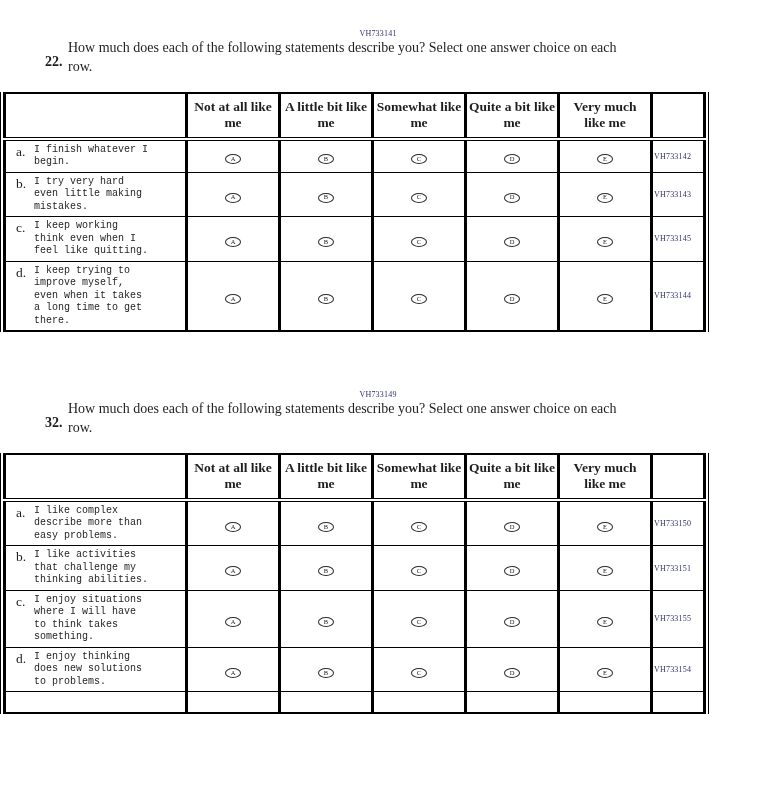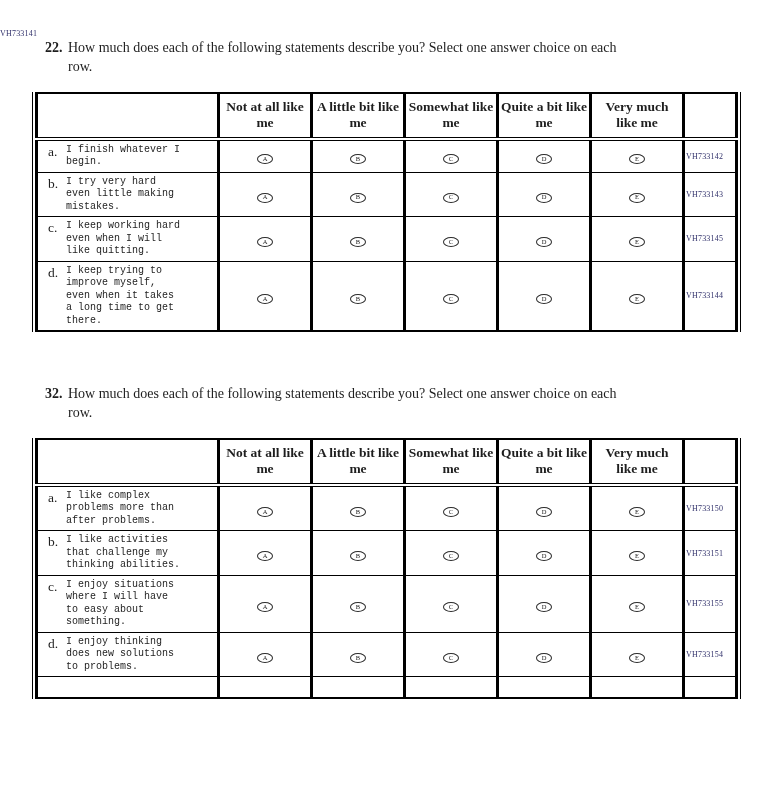--- a/index.html
+++ b/index.html
@@ -4,36 +4,36 @@
 <style>
   html,body{margin:0;padding:0;}
   body{
     width:766px;height:792px;overflow:hidden;background:#ffffff;
     font-family:"Liberation Serif","DejaVu Serif",serif;
     color:#1e1e1e;position:relative;
   }
   .page{position:relative;width:766px;height:792px;}
 
   
-  .code-line{text-align:left;padding-right:10px;height:13px;line-height:13px;}
+  .code-line{text-align:center;padding-right:10px;height:13px;line-height:13px;}
   .sec-code, .code-cell{
     font-size:8px;color:#31316b;letter-spacing:0.2px;
   }
 
   
   .q-block{display:flex;margin-left:45px;margin-top:2px;}
-  .q-num{font-weight:bold;font-size:14px;width:23px;flex:0 0 23px;line-height:1.35;}
+  .q-num{font-weight:bold;font-size:14px;width:23px;flex:0 0 23px;line-height:1.35;margin-top:14px;}
   .q-text{font-size:14px;line-height:1.35;width:566px;}
   .q-text b{font-weight:normal;}
 
   
   .tblwrap{
     width:-moz-max-content;width:max-content;
     border-left:1px solid #000;border-right:1px solid #000;
-    padding:0 2px;margin-left:32px;
+    padding:0 2px;
   }
   table.survey{
     border-collapse:collapse;table-layout:fixed;width:700px;
     border-top:2px solid #000;border-bottom:2px solid #000;
     border-left:3px solid #000;border-right:3px solid #000;
   }
   table.survey th, table.survey td{
     border-left:3px solid #000;border-right:3px solid #000;
     border-top:1.5px solid #000;border-bottom:1.5px solid #000;
   }
@@ -121,21 +121,21 @@
           <td class="opt"><span class="bubble">B</span></td>
           <td class="opt"><span class="bubble">C</span></td>
           <td class="opt"><span class="bubble">D</span></td>
           <td class="opt"><span class="bubble">E</span></td>
           <td class="code-cell">VH733143</td>
         </tr>
         <tr>
           <td class="stmt">
                 <div class="stmt-in">
                   <span class="row-letter">c.</span>
-                  <span class="row-text">I keep working hard even when I will like quitting.</span>
+                  <span class="row-text">I keep working think even when I feel like quitting.</span>
                 </div>
               </td>
           <td class="opt"><span class="bubble">A</span></td>
           <td class="opt"><span class="bubble">B</span></td>
           <td class="opt"><span class="bubble">C</span></td>
           <td class="opt"><span class="bubble">D</span></td>
           <td class="opt"><span class="bubble">E</span></td>
           <td class="code-cell">VH733145</td>
         </tr>
         <tr>
@@ -151,20 +151,23 @@
           <td class="opt"><span class="bubble">D</span></td>
           <td class="opt"><span class="bubble">E</span></td>
           <td class="code-cell">VH733144</td>
         </tr>
       </tbody>
         </table>
     </div>
   </section>
 
   <section class="sect-2">
+    <div class="code-line">
+      <span class="sec-code">VH733149</span>
+    </div>
     <div class="q-block">
       <span class="q-num">32.</span>
       <div class="q-text"><span>How much does each of the following statements describe you? Select </span><b>one</b><span> answer choice on each row.</span></div>
     </div>
     <div class="gap-table"></div>
     <div class="tblwrap">
       <table class="survey">
         <colgroup>
           <col style="width:182px">
             <col style="width:93px">
@@ -181,21 +184,21 @@
           <th>A little bit like me</th>
           <th>Somewhat like me</th>
           <th>Quite a bit like me</th>
           <th>Very much like me</th>
           <th></th>
         </tr>
         <tr>
           <td class="stmt">
                 <div class="stmt-in">
                   <span class="row-letter">a.</span>
-                  <span class="row-text">I like complex problems more than after problems.</span>
+                  <span class="row-text">I like complex describe more than easy problems.</span>
                 </div>
               </td>
           <td class="opt"><span class="bubble">A</span></td>
           <td class="opt"><span class="bubble">B</span></td>
           <td class="opt"><span class="bubble">C</span></td>
           <td class="opt"><span class="bubble">D</span></td>
           <td class="opt"><span class="bubble">E</span></td>
           <td class="code-cell">VH733150</td>
         </tr>
         <tr>
@@ -209,21 +212,21 @@
           <td class="opt"><span class="bubble">B</span></td>
           <td class="opt"><span class="bubble">C</span></td>
           <td class="opt"><span class="bubble">D</span></td>
           <td class="opt"><span class="bubble">E</span></td>
           <td class="code-cell">VH733151</td>
         </tr>
         <tr>
           <td class="stmt">
                 <div class="stmt-in">
                   <span class="row-letter">c.</span>
-                  <span class="row-text">I enjoy situations where I will have to easy about something.</span>
+                  <span class="row-text">I enjoy situations where I will have to think takes something.</span>
                 </div>
               </td>
           <td class="opt"><span class="bubble">A</span></td>
           <td class="opt"><span class="bubble">B</span></td>
           <td class="opt"><span class="bubble">C</span></td>
           <td class="opt"><span class="bubble">D</span></td>
           <td class="opt"><span class="bubble">E</span></td>
           <td class="code-cell">VH733155</td>
         </tr>
         <tr>

